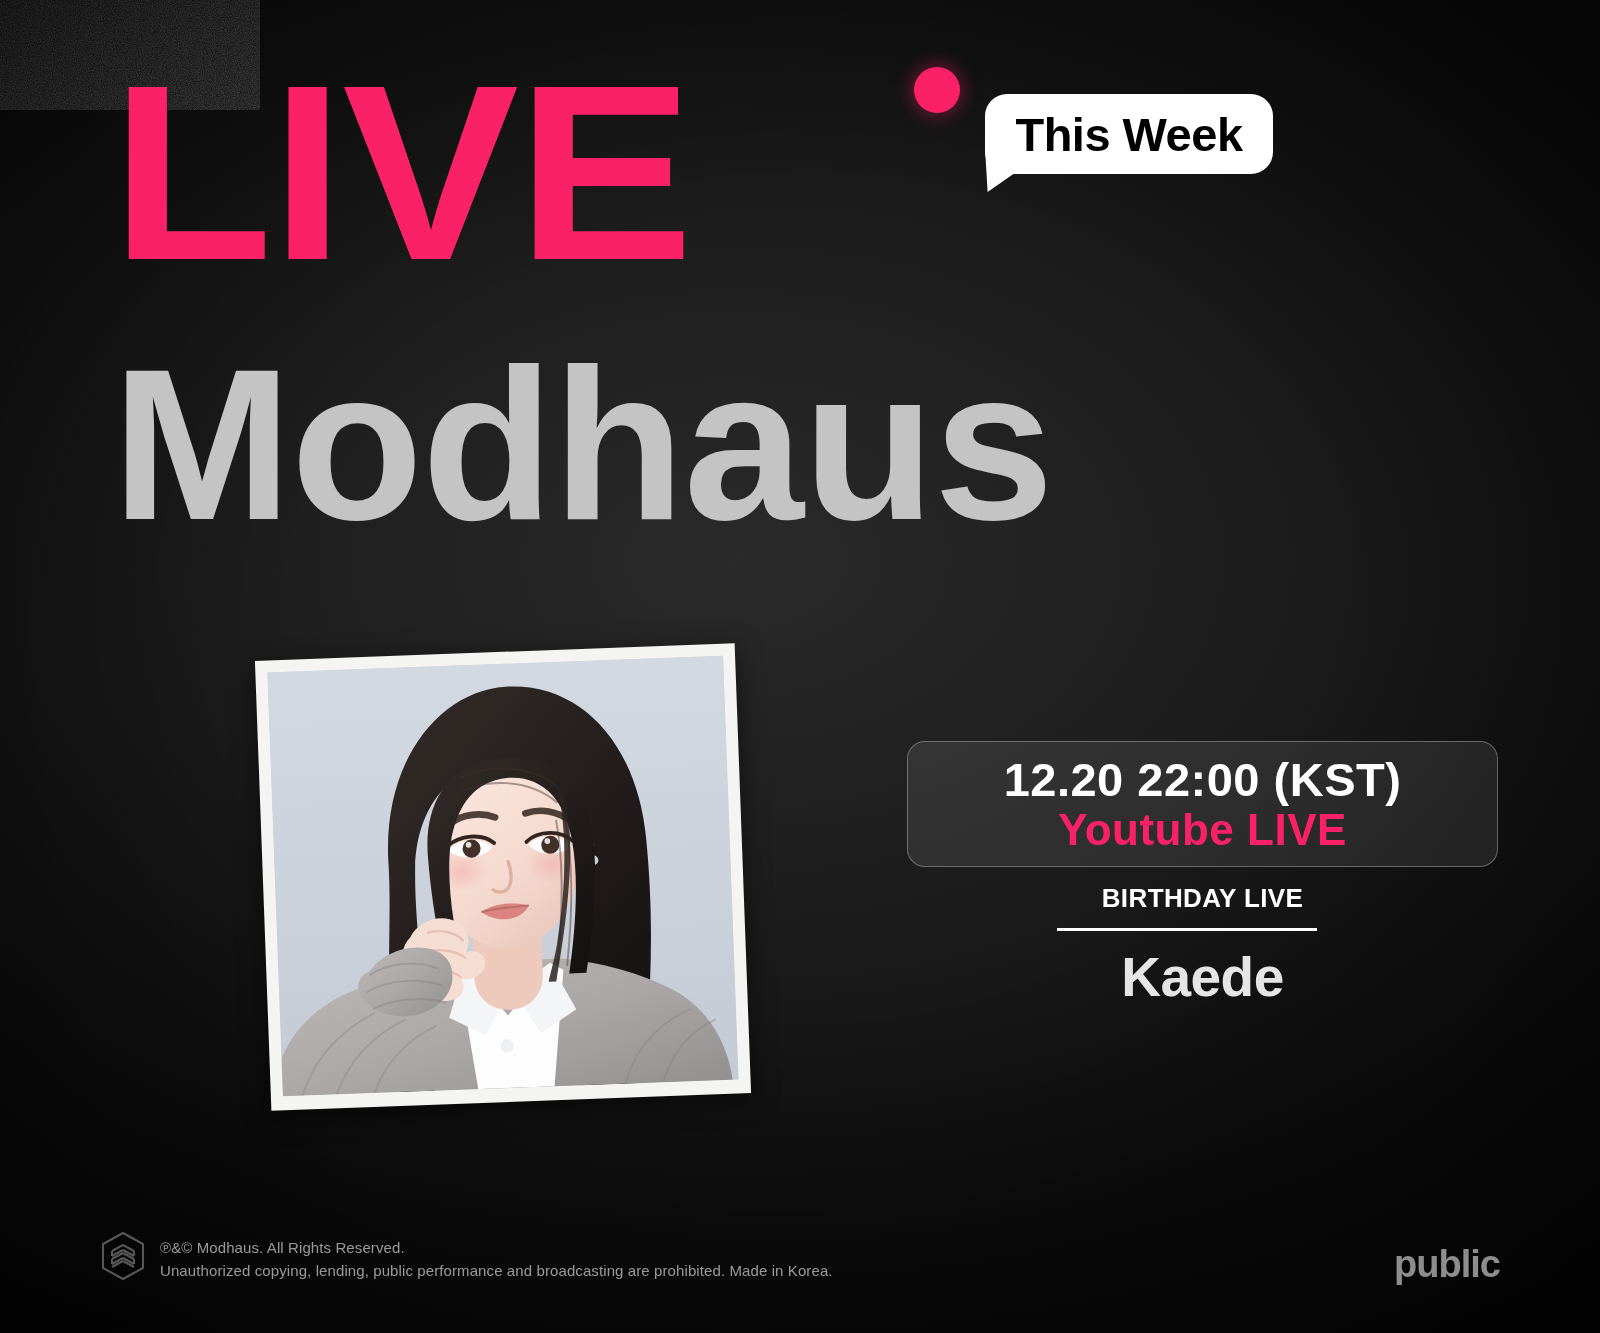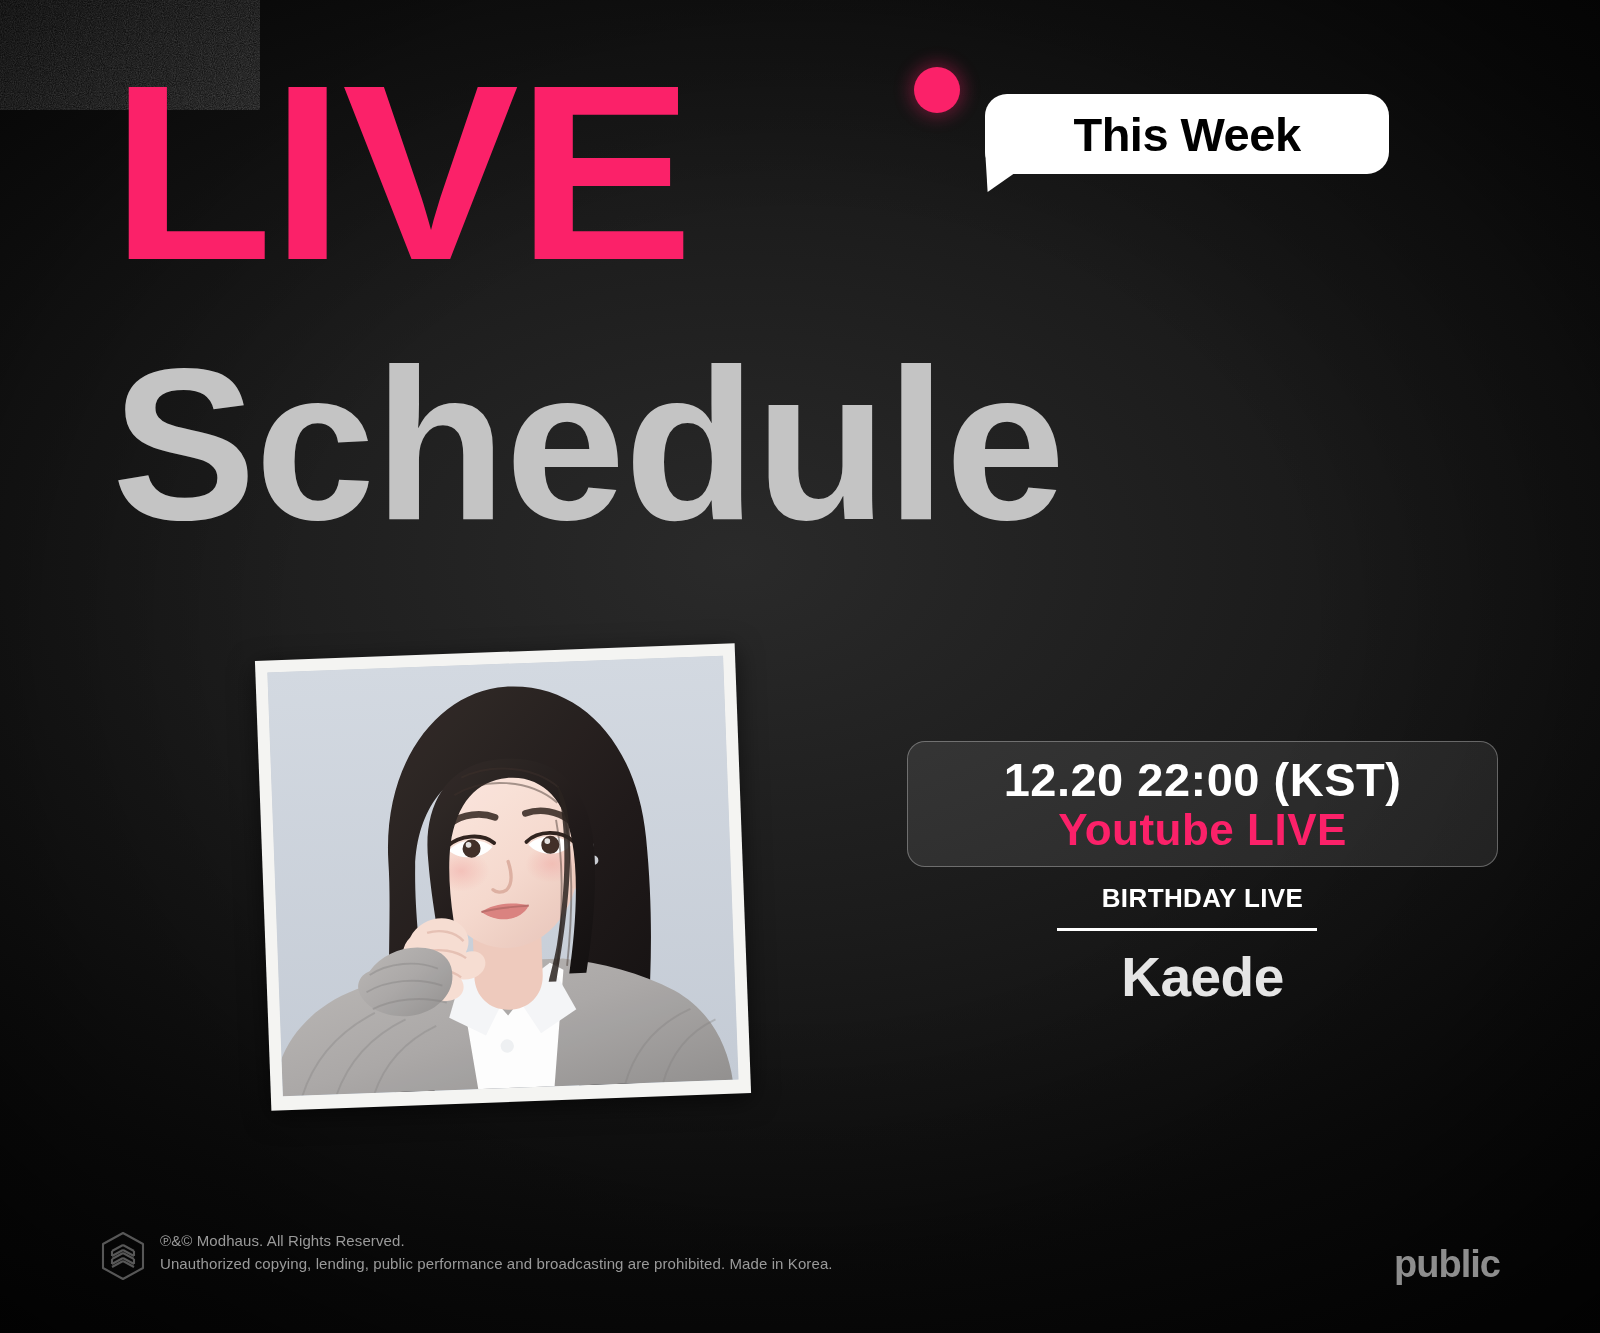--- a/index.html
+++ b/index.html
@@ -62,21 +62,21 @@
     left:914px; top:67px;
     width:46px; height:46px;
     border-radius:50%;
     background:#fb2169;
     box-shadow:0 0 16px 5px rgba(251,33,105,.30);
   }
   
   .bubble {
     position:absolute;
     left:985px; top:94px;
-    width:404px; height:80px;
+    width:288px; height:80px;
     background:#ffffff;
     border-radius:22px;
     display:flex; align-items:center; justify-content:center;
   }
   .bubble-label {
     font-size:47px;
     font-weight:bold;
     color:#000000;
     letter-spacing:-0.5px;
     line-height:1;
@@ -177,21 +177,21 @@
     color:#e5e5e5;
     letter-spacing:-0.5px;
     line-height:1.15;
   }
 
   
   .footer {
     position:absolute;
     left:100px; bottom:52px;
     display:flex;
-    align-items:flex-start;
+    align-items:flex-end;
     gap:14px;
   }
   .modhaus-logo { width:46px; height:50px; flex:0 0 auto; opacity:.55; }
   .footer-lines {
     display:flex; flex-direction:column; gap:3px;
     font-size:15px;
     color:#9a9a9a;
     line-height:1.35;
     letter-spacing:.1px;
   }
@@ -239,21 +239,21 @@
   <div class="content">
 
     <div class="live-word">LIVE</div>
     <div class="live-dot"></div>
 
     <div class="bubble-tail2"></div>
     <div class="bubble">
       <span class="bubble-label">This Week</span>
     </div>
 
-    <div class="schedule-word">Schedule</div>
+    <div class="schedule-word">Modhaus</div>
 
     <div class="photo-frame">
       <div class="photo-inner">
         <svg class="photo-svg" viewBox="0 0 480 450" preserveAspectRatio="xMidYMid slice" xmlns="http://www.w3.org/2000/svg">
           <defs>
             <linearGradient id="bgp" x1="0" y1="0" x2="0" y2="1">
               <stop offset="0%" stop-color="#d2d8e0"></stop>
               <stop offset="100%" stop-color="#c3cad4"></stop>
             </linearGradient>
             <linearGradient id="hairg" x1="0.2" y1="0" x2="0.9" y2="1">

